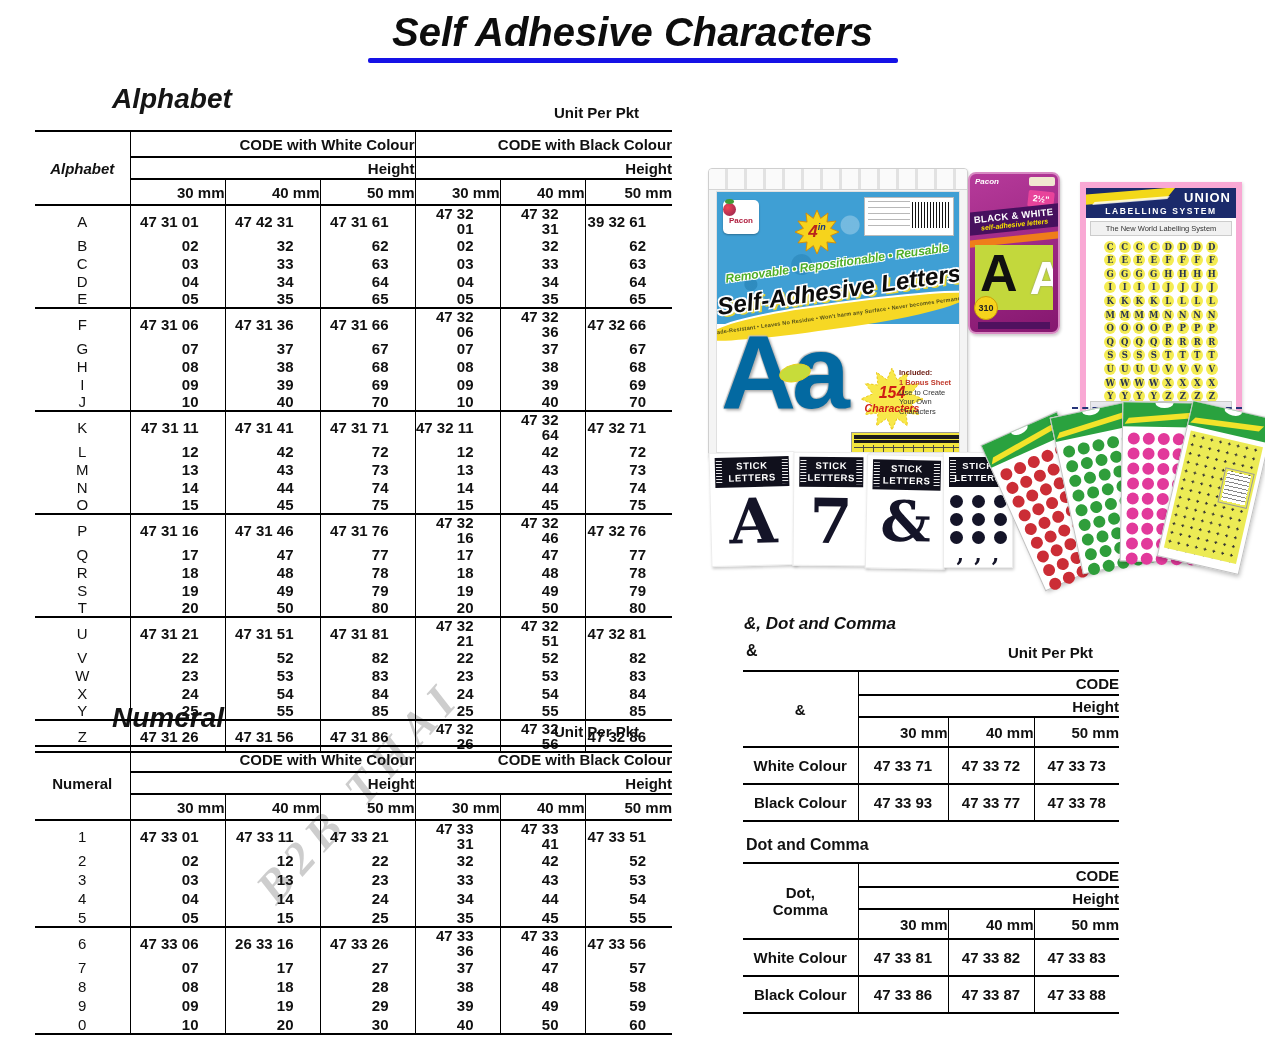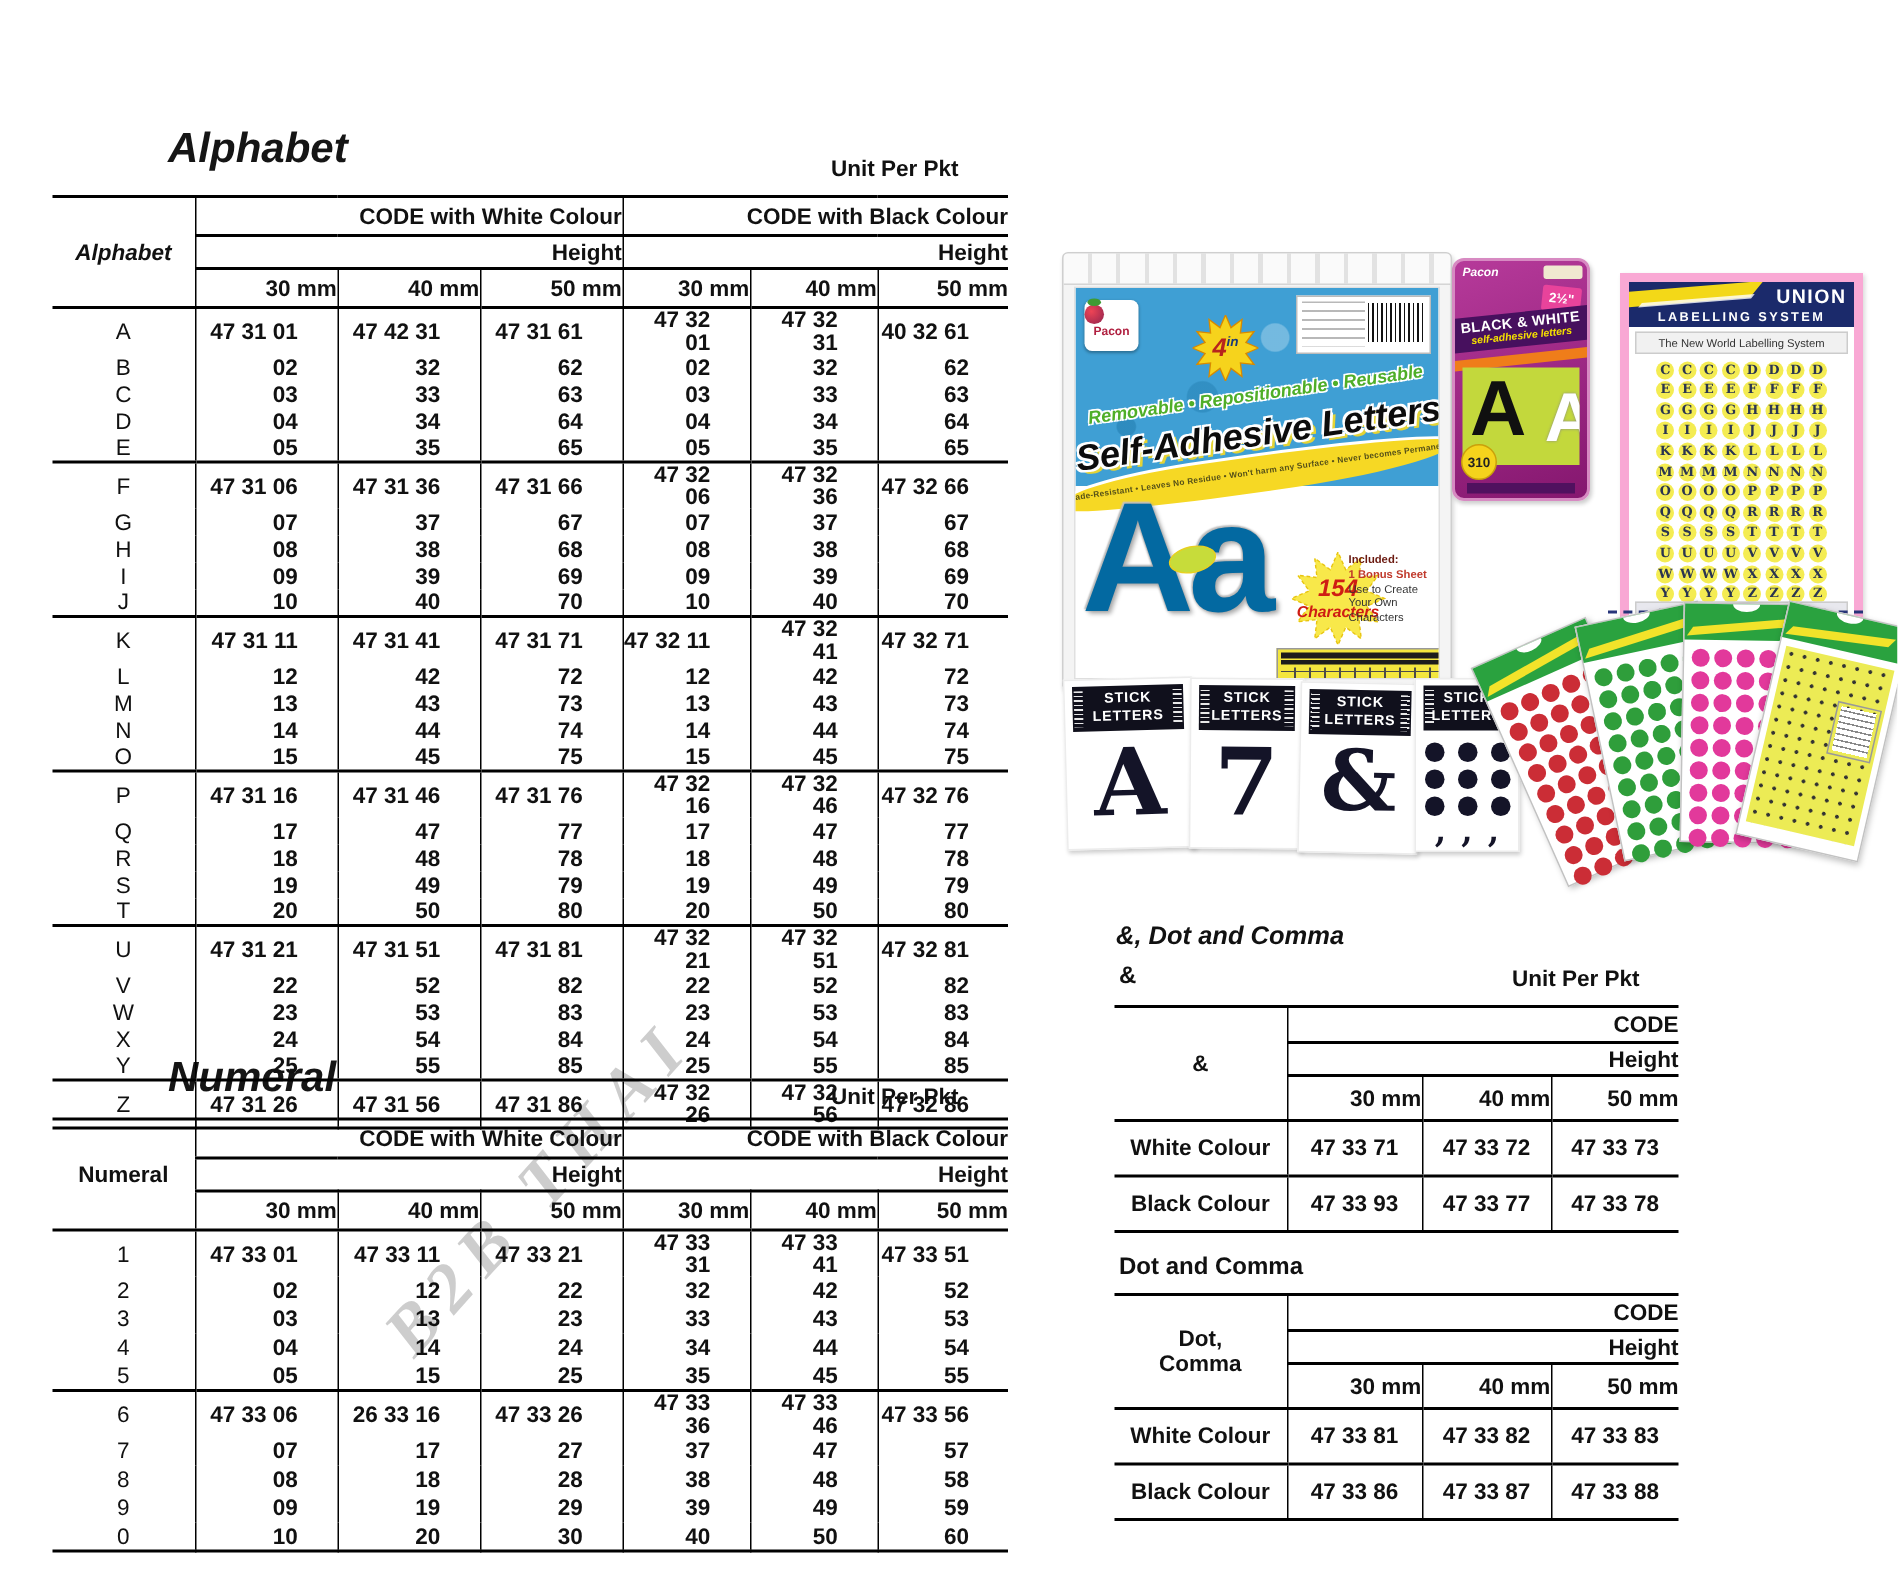--- a/index.html
+++ b/index.html
@@ -192,20 +192,24 @@
   .sheet-chars{margin:5px 4px;height:120px;background:#eceb55;
                background-image:radial-gradient(circle,#333 1.2px,transparent 1.4px);background-size:9px 9px;position:relative;}
   .sheet-label{position:absolute;right:2px;top:28px;width:24px;height:30px;background:#fff;border:1px solid #999;
                background-image:repeating-linear-gradient(180deg,#888 0 1px,transparent 1px 4px);background-clip:content-box;padding:2px;}
 </style>
 </head>
 <body>
 
 <div class="page">
 
+  <div class="title-wrap">
+    <h1 class="title">Self Adhesive Characters</h1>
+    <div class="title-underline"></div>
+  </div>
 
   <div class="watermark">B2B THAI</div>
 
   <div class="sec-heading alpha-h">Alphabet</div>
   <div class="unit alpha-u">Unit Per Pkt</div>
   <table class="codetable big alpha-t" id="alphabet-table">
       <colgroup>
         <col style="width: 95px;">
         <col style="width: 95px;">
         <col style="width: 95px;">
@@ -232,21 +236,21 @@
           <td class="hdr vline hb">40 mm</td>
           <td class="hdr vline hb">50 mm</td>
         </tr>
         <tr class="data gstart">
           <td class="key">A</td>
           <td class="code vline">47 31 01</td>
           <td class="code vline">47 42 31</td>
           <td class="code vline">47 31 61</td>
           <td class="code vline">47 32 01</td>
           <td class="code vline">47 32 31</td>
-          <td class="code vline">40 32 61</td>
+          <td class="code vline">39 32 61</td>
         </tr>
         <tr class="data">
           <td class="key">B</td>
           <td class="code vline">02</td>
           <td class="code vline">32</td>
           <td class="code vline">62</td>
           <td class="code vline">02</td>
           <td class="code vline">32</td>
           <td class="code vline">62</td>
         </tr>
@@ -321,21 +325,21 @@
           <td class="code vline">10</td>
           <td class="code vline">40</td>
           <td class="code vline">70</td>
         </tr>
         <tr class="data gstart">
           <td class="key">K</td>
           <td class="code vline">47 31 11</td>
           <td class="code vline">47 31 41</td>
           <td class="code vline">47 31 71</td>
           <td class="code vline">47 32 11</td>
-          <td class="code vline">47 32 41</td>
+          <td class="code vline">47 32 64</td>
           <td class="code vline">47 32 71</td>
         </tr>
         <tr class="data">
           <td class="key">L</td>
           <td class="code vline">12</td>
           <td class="code vline">42</td>
           <td class="code vline">72</td>
           <td class="code vline">12</td>
           <td class="code vline">42</td>
           <td class="code vline">72</td>

